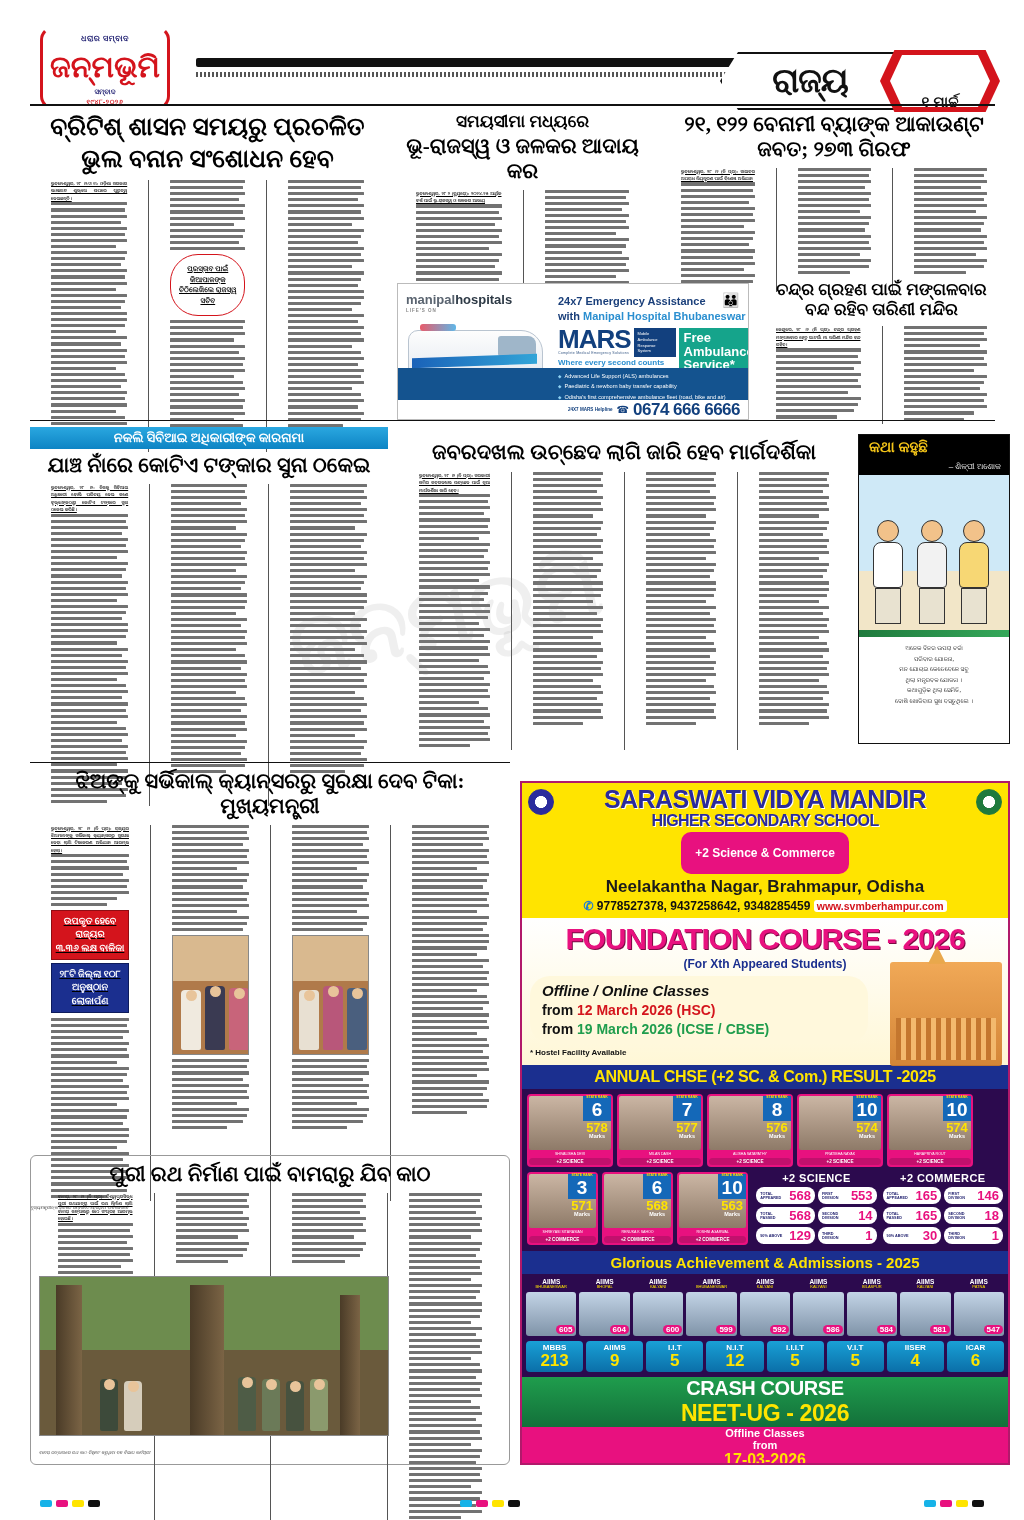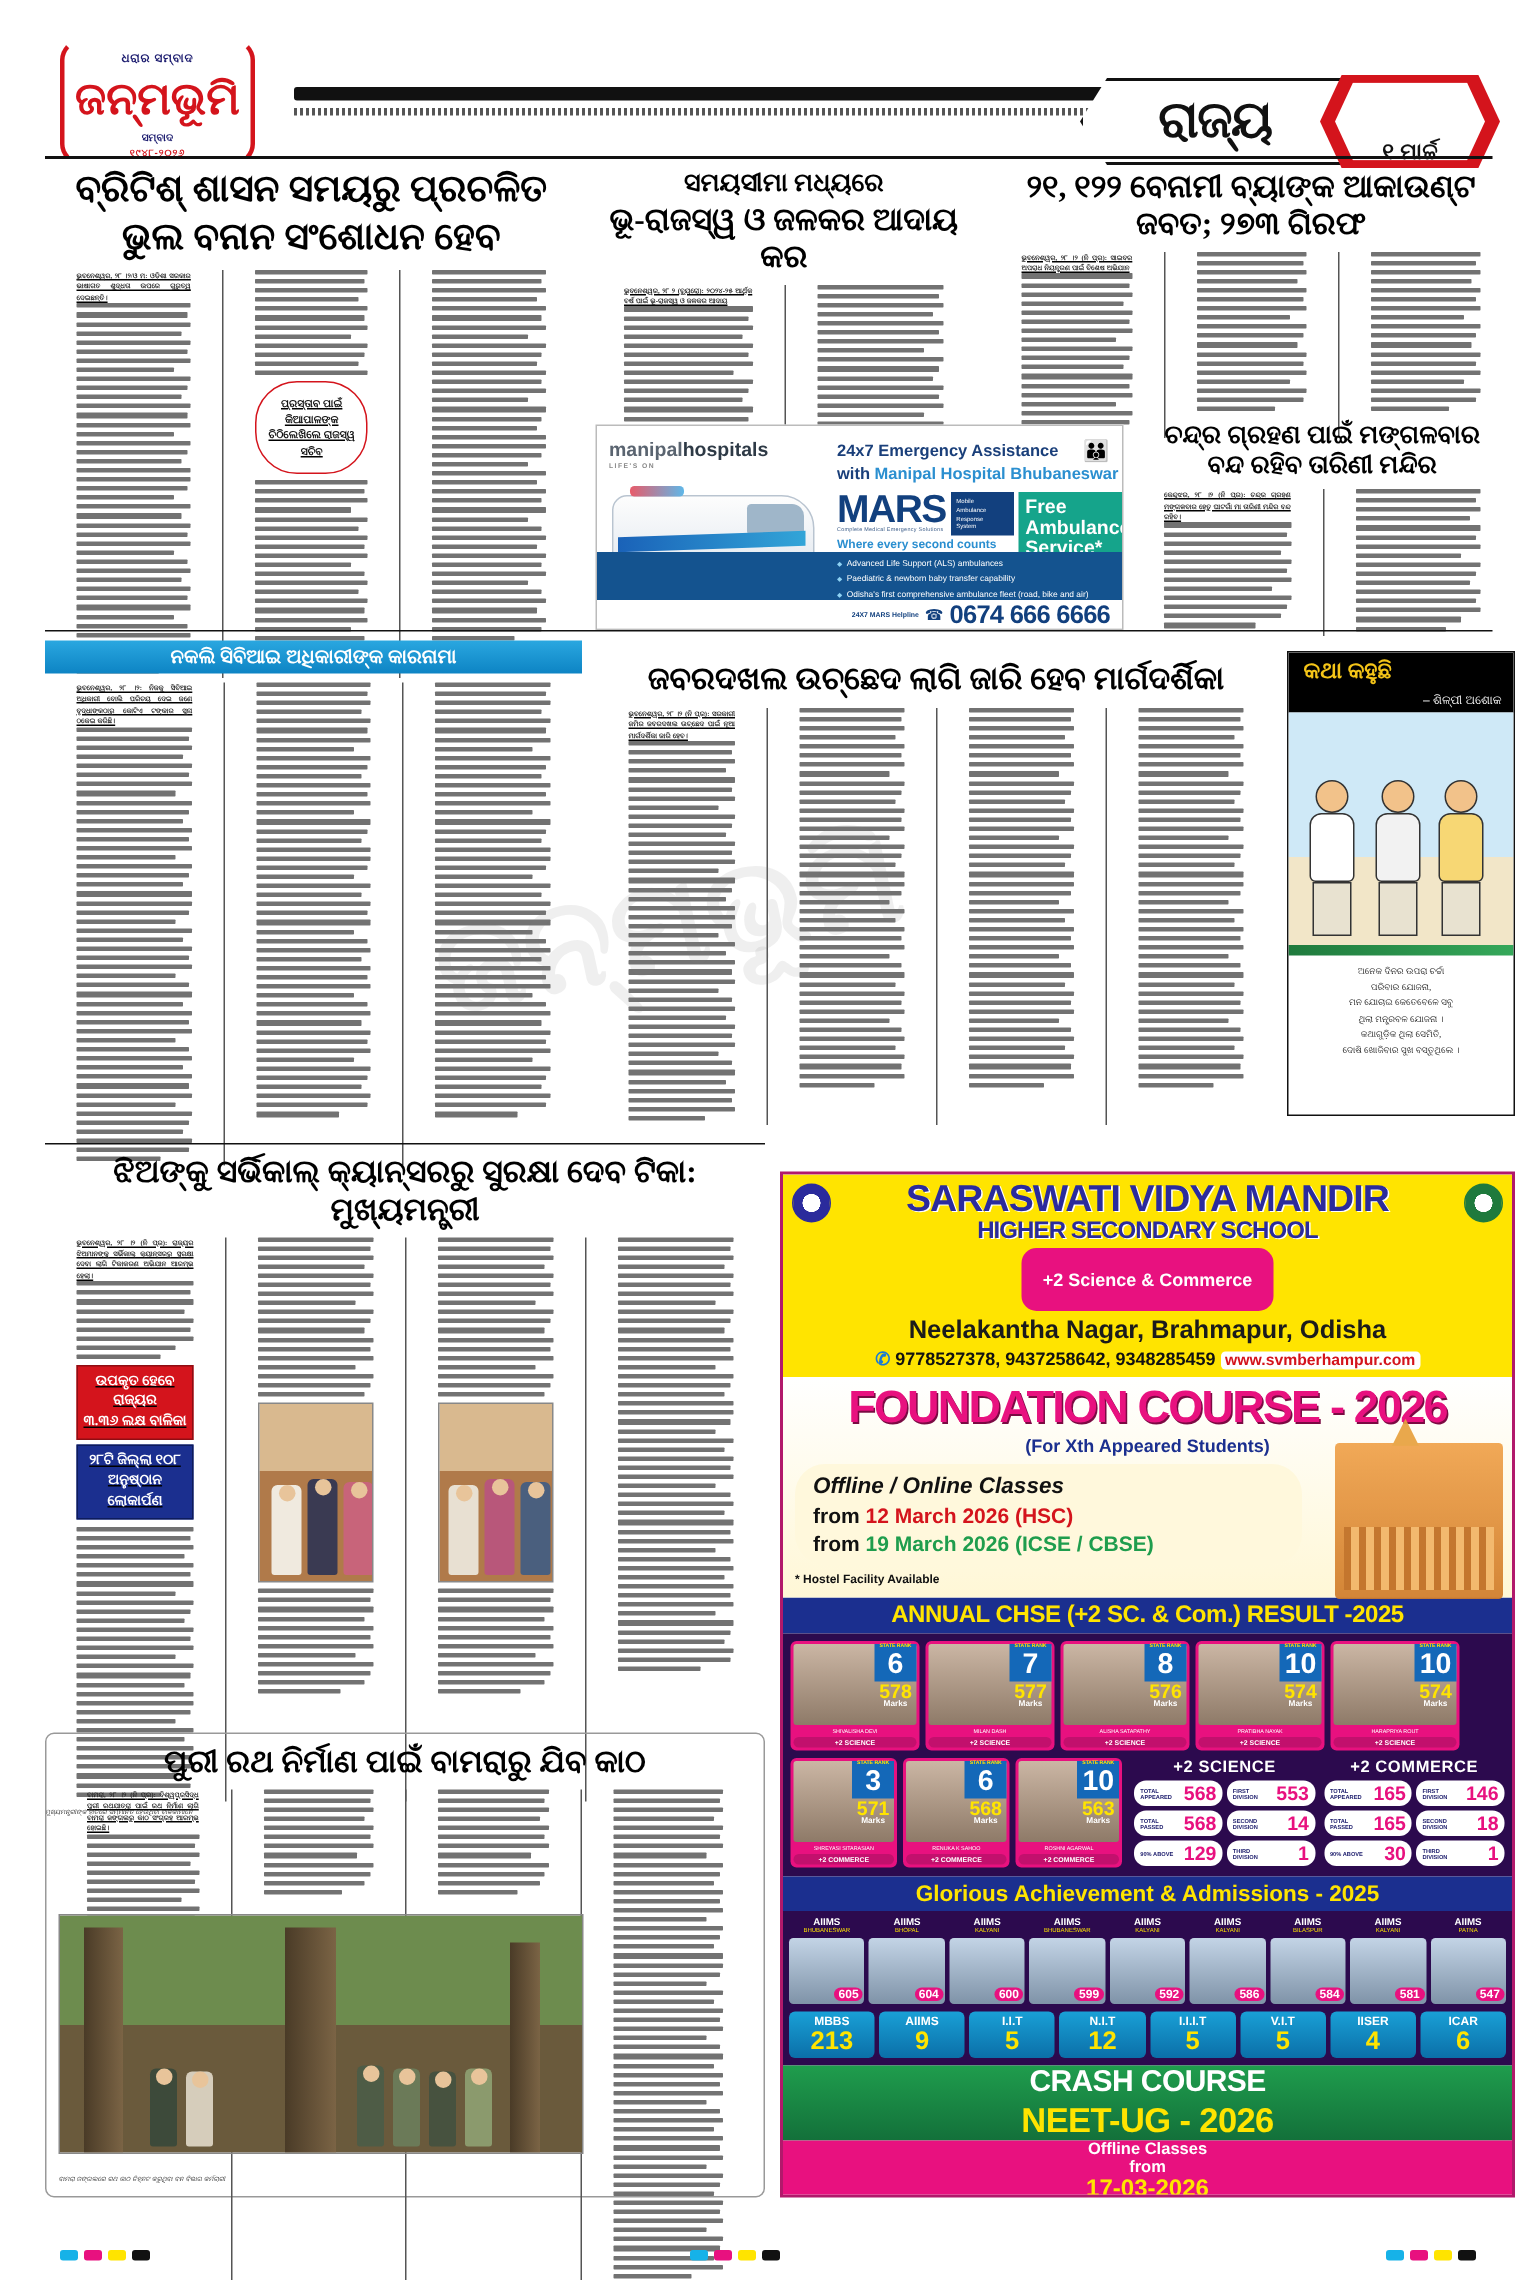--- a/index.html
+++ b/index.html
@@ -656,20 +656,21 @@
             <i class="s4"></i>
         </div>
       </div>
     </div>
   </div>
 
   <div class="box" style="left:30px;top:420px;width:965px;height:0;border-top:1.6px solid #111;"></div>
 
   <div class="box" style="left:30px;top:427px;width:358px;">
     <div class="subhead-bar">ନକଲି ସିବିଆଇ ଅଧିକାରୀଙ୍କ କାରନାମା</div>
+    <div class="hl hl-lg" style="margin-top:4px;">ଯାଞ୍ଚ ନାଁରେ କୋଟିଏ ଟଙ୍କାର ସୁନା ଠକେଇ</div>
     <div style="display:flex;margin-top:6px;">
       <div class="col" style="width:33.3%;">
         <div class="body-txt lede">ଭୁବନେଶ୍ୱର, ୨୮ ।୨: ନିଜକୁ ସିବିଆଇ ଅଧିକାରୀ ବୋଲି ପରିଚୟ ଦେଇ ଜଣେ ବୃଦ୍ଧାଙ୍କଠାରୁ କୋଟିଏ ଟଙ୍କାର ସୁନା ଠକେଇ କରିଛି।</div>
         <div class="lines">
           <i class="s1"></i>
             <i class="s2"></i>
             <i class="s1"></i>
             <i class="s3"></i>
             <i class="s1"></i>
             <i class="s2"></i>

